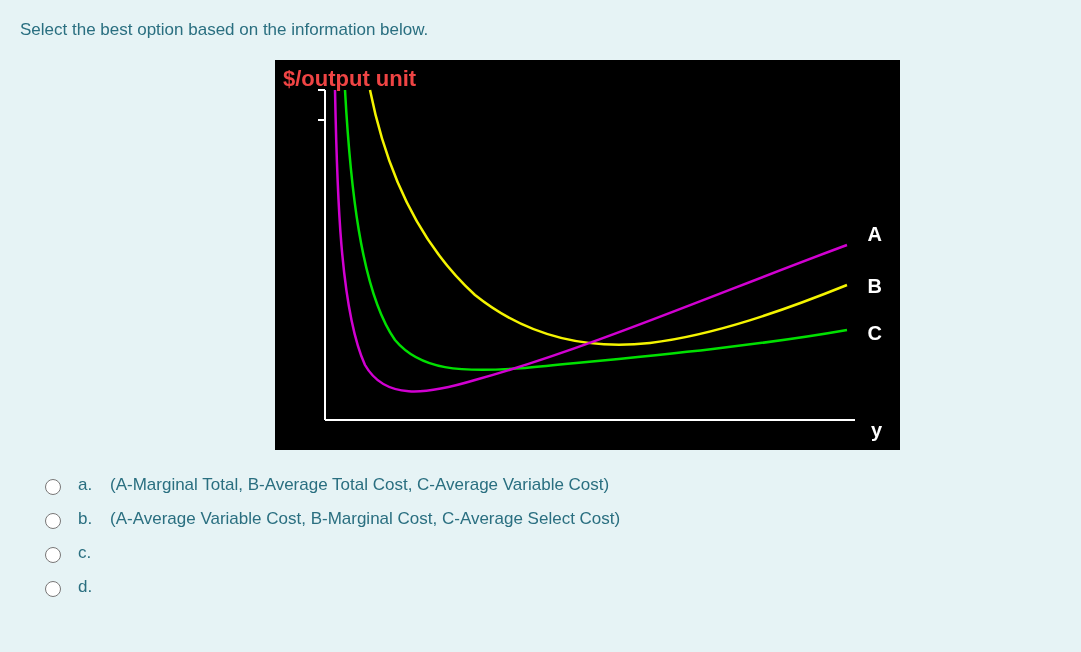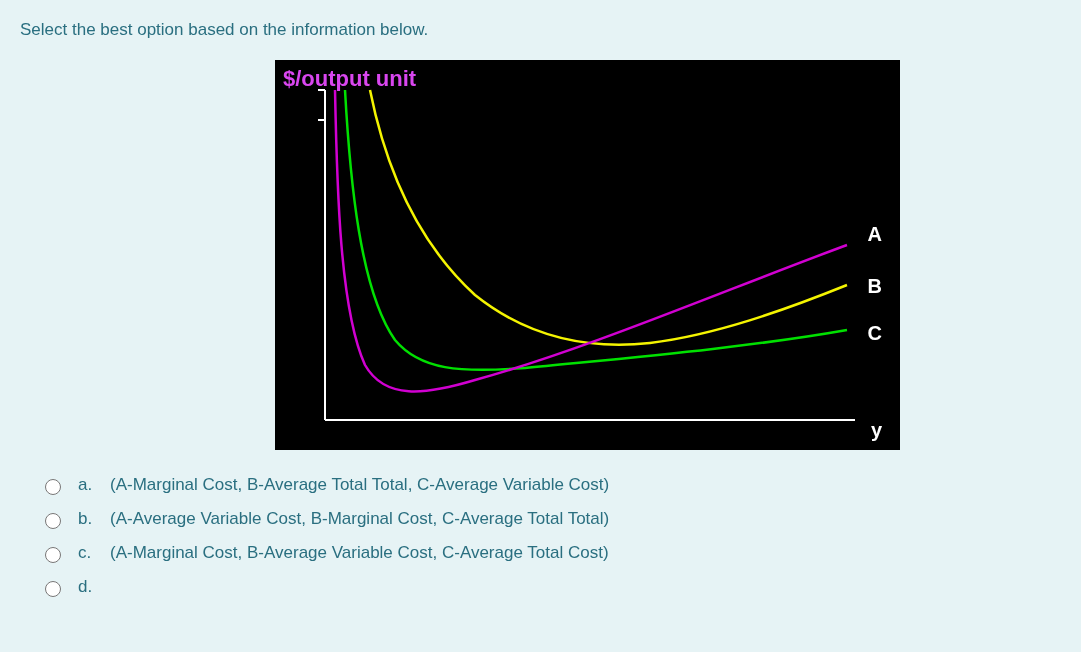--- a/index.html
+++ b/index.html
@@ -18,21 +18,21 @@
     margin-bottom: 25px;
   }
   .chart {
     background: #000;
     width: 605px;
     height: 370px;
     position: relative;
     padding: 10px;
   }
   .y-title {
-    color: #d946ef;
+    color: #ef4444;
     font-size: 22px;
     font-weight: 600;
     position: absolute;
     left: 8px;
     top: 6px;
   }
   .label-a, .label-b, .label-c, .label-y {
     position: absolute;
     color: #fff;
     font-size: 20px;
@@ -105,33 +105,32 @@
     <div class="label-c">C</div>
     <div class="label-y">y</div>
   </div>
 </div>
 
 <div class="options">
 
   <label class="option-row">
     <input type="radio" name="answer" style="">
     <span class="opt-letter">a.</span>
-    <span>(A-Marginal Cost, B-Average Total Total, C-Average Variable Cost)</span>
+    <span>(A-Marginal Total, B-Average Total Cost, C-Average Variable Cost)</span>
   </label>
 
   <label class="option-row">
     <input type="radio" name="answer" style="">
     <span class="opt-letter">b.</span>
-    <span>(A-Average Variable Cost, B-Marginal Cost, C-Average Total Total)</span>
+    <span>(A-Average Variable Cost, B-Marginal Cost, C-Average Select Cost)</span>
   </label>
 
   <label class="option-row">
     <input type="radio" name="answer" style="">
     <span class="opt-letter">c.</span>
-    <span>(A-Marginal Cost, B-Average Variable Cost, C-Average Total Cost)</span>
   </label>
 
   <label class="option-row">
     <input type="radio" name="answer" style="">
     <span class="opt-letter">d.</span>
   </label>
 
 </div>
 
 </body></html>

